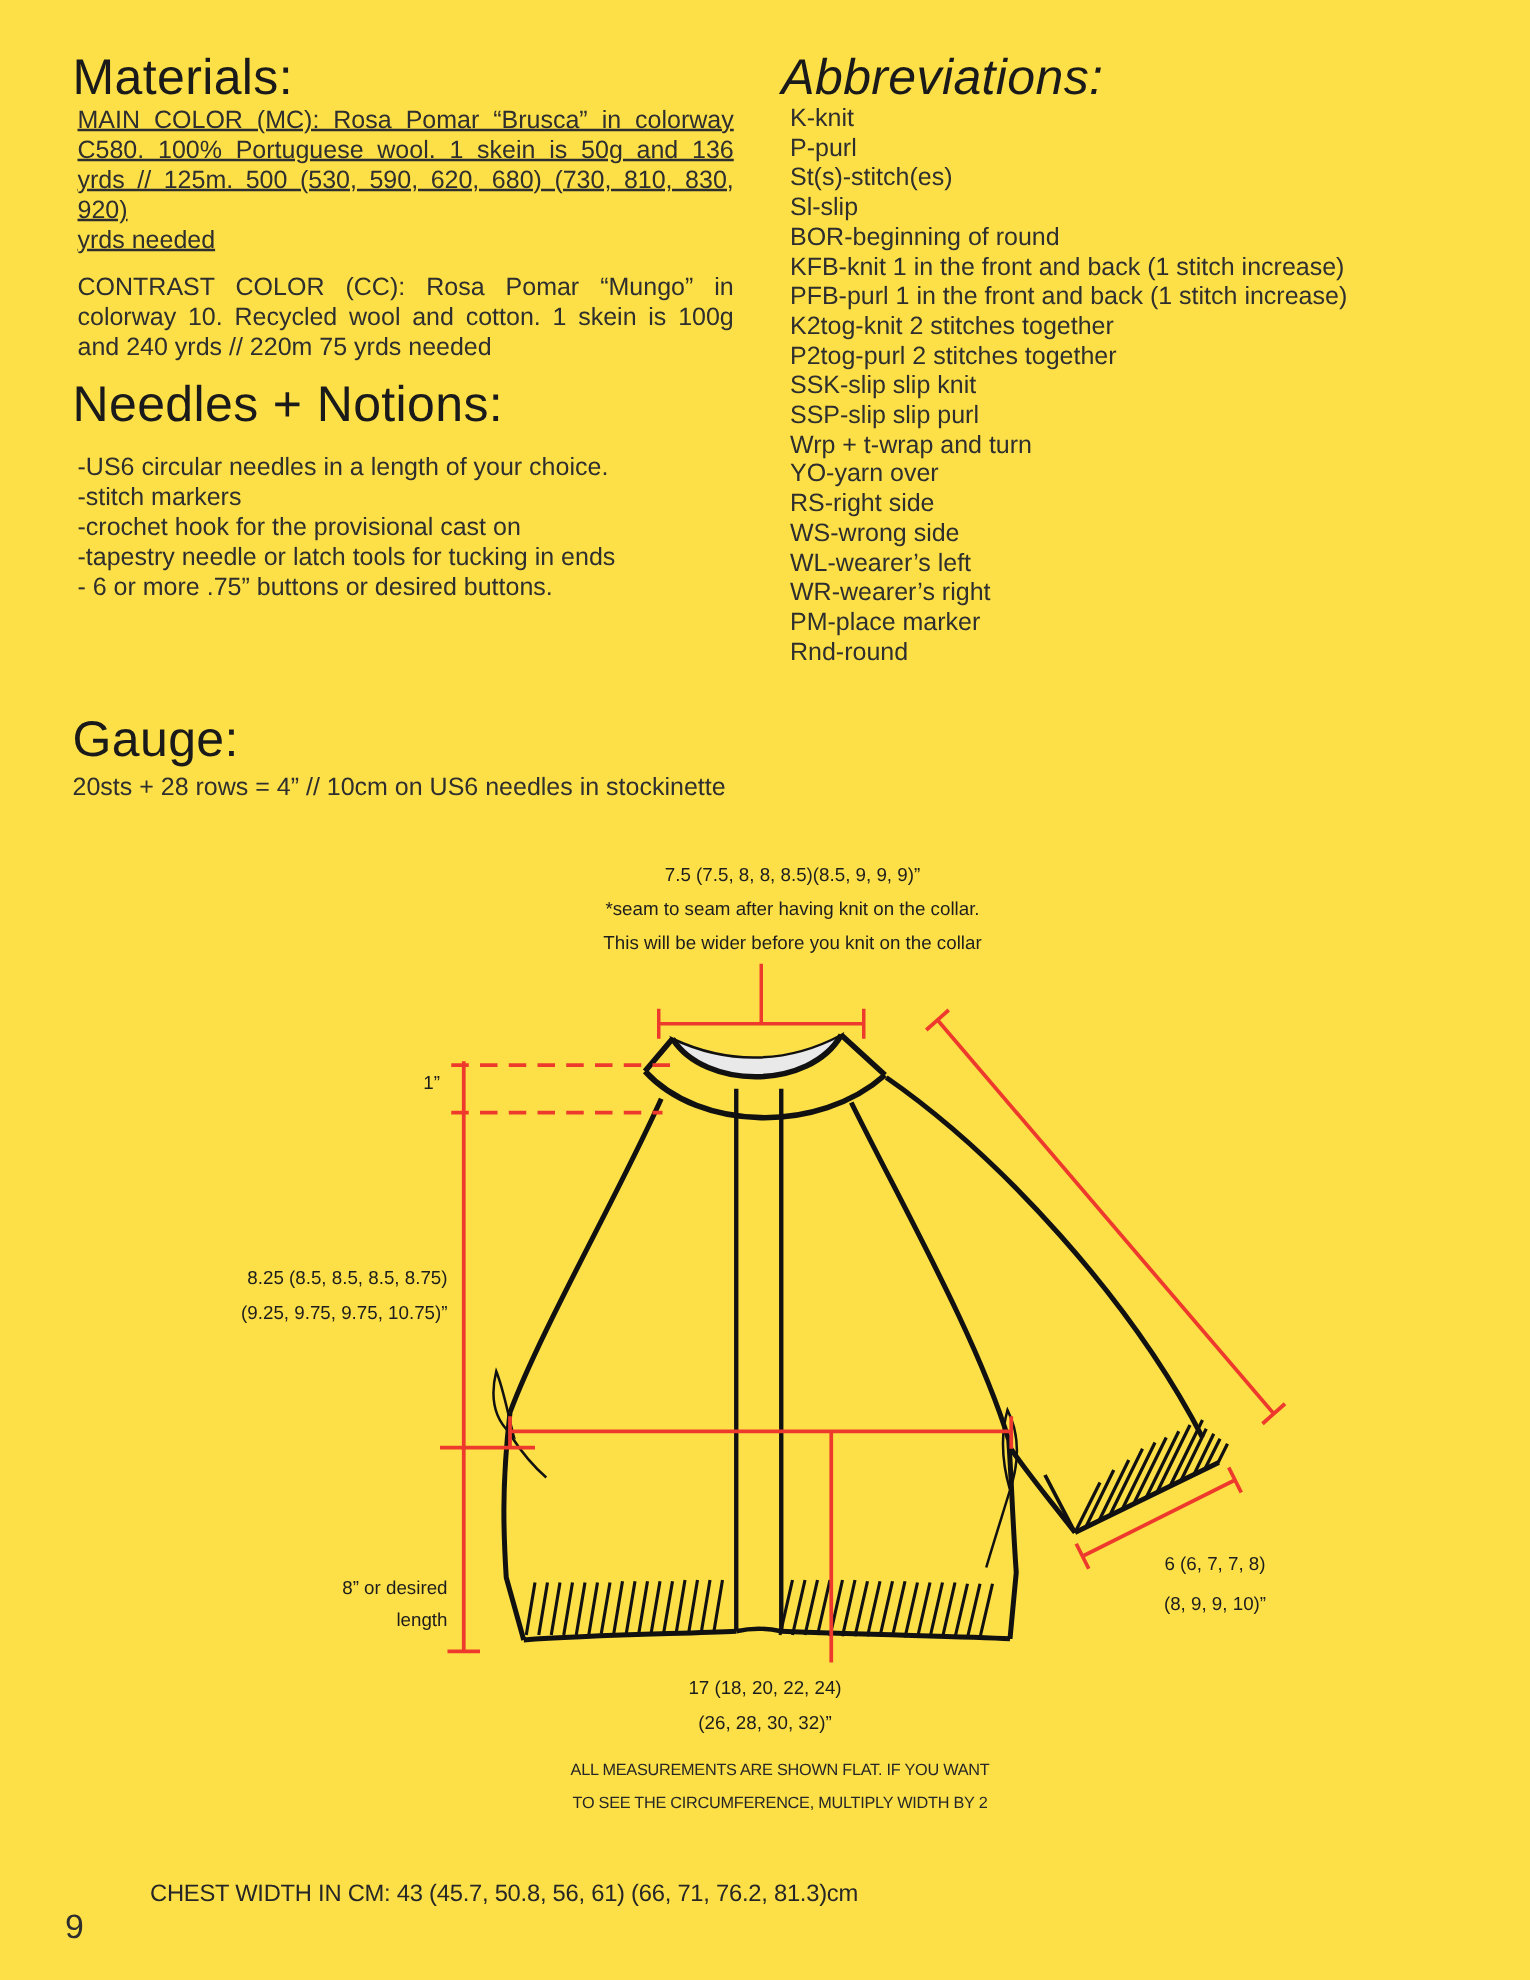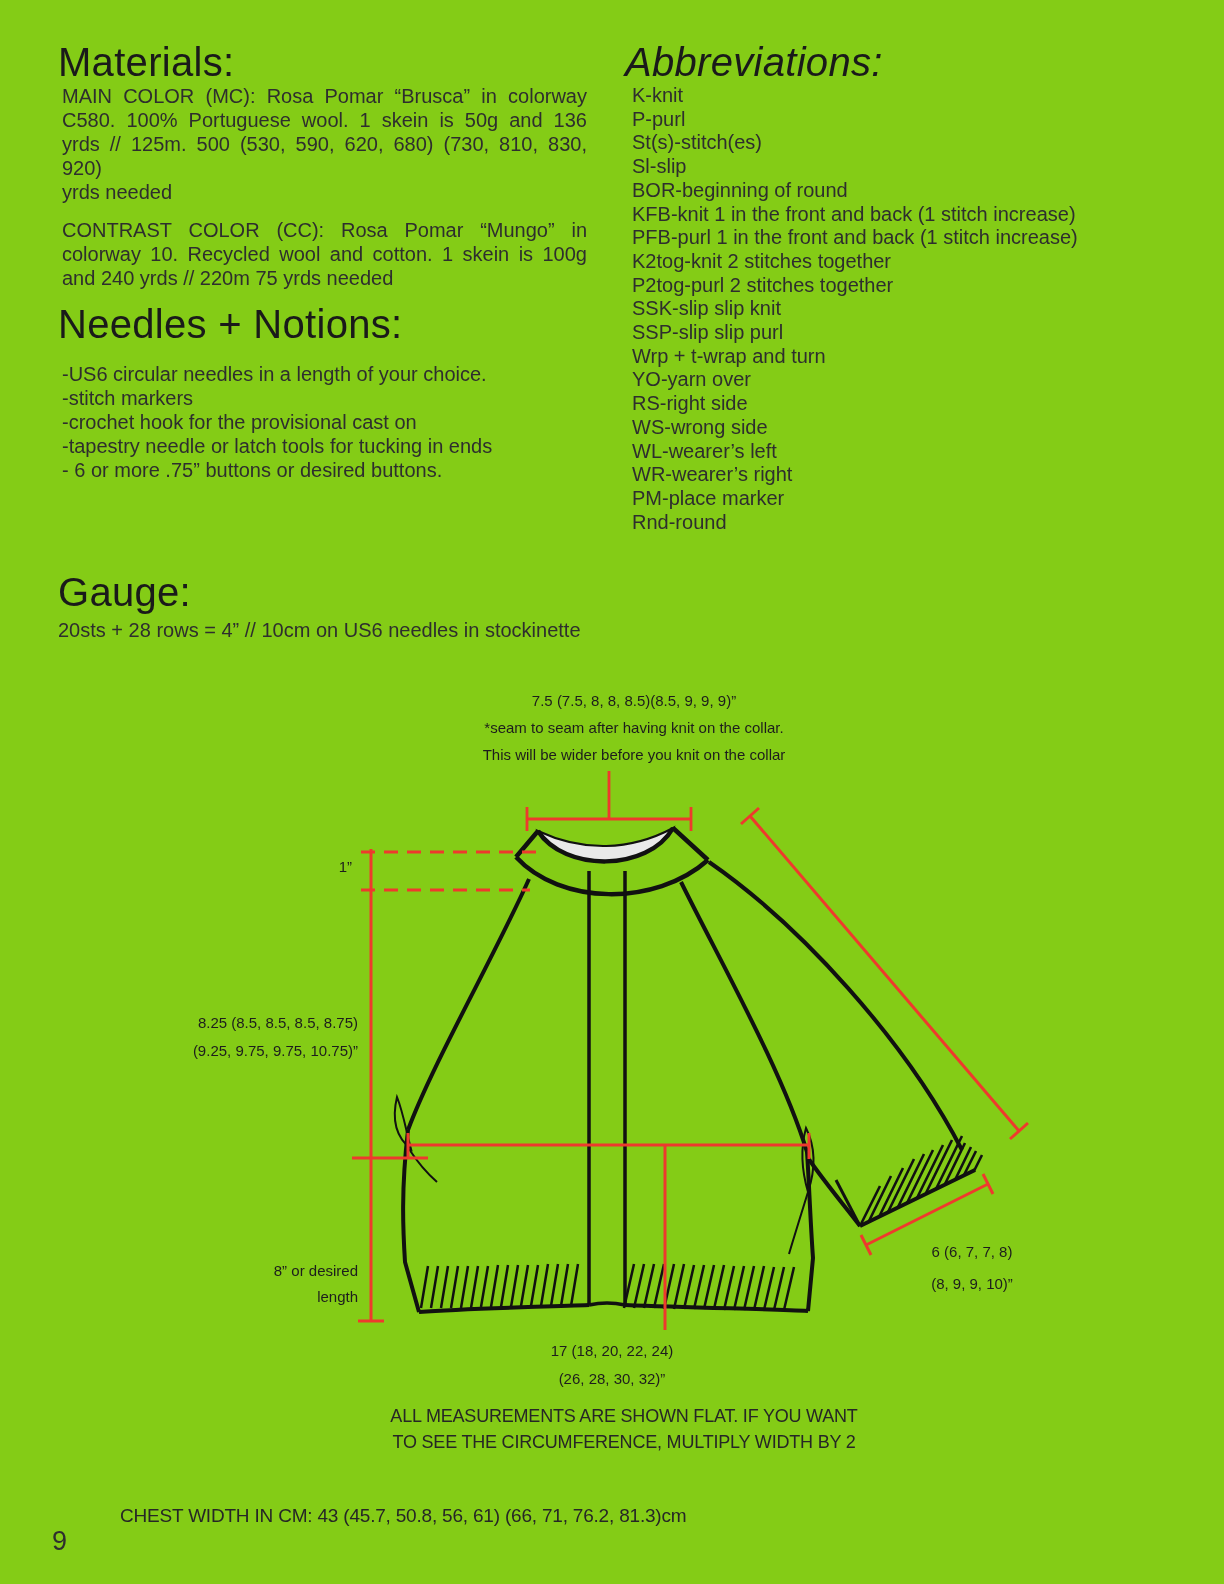--- a/index.html
+++ b/index.html
@@ -1,43 +1,43 @@
 <!DOCTYPE html>
 <html style="--accent-red: #ee3a2d; --accent-ink: #111111; --accent-collar: #e9e9e9;"><head>
 <meta charset="utf-8">
 <style>
   html,body { margin:0; padding:0; background:#fff; }
   .page {
-    position:relative; width:1224px; height:1584px; background:#84cc16;
+    position:relative; width:1224px; height:1584px; background:#fde047;
     font-family:"Liberation Sans","DejaVu Sans",sans-serif; color:#2e2e2e;
     overflow:hidden;
   }
   .abs { position:absolute; }
   .h1 { font-size:40px; line-height:44px; color:#1a1a1a; letter-spacing:0.3px; }
   .body-txt { font-size:20px; line-height:24px; color:#2e2e2e; }
   .jl .tline { text-align:justify; text-align-last:justify; }
   .jl .tline:last-child { text-align-last:left; }
   .list .tline { white-space:nowrap; }
   .abbr .tline { line-height:23.7px; }
   .dim-label { font-size:15px; line-height:27px; color:#1d1d1d; }
   .center { text-align:center; }
   .right { text-align:right; }
-  .caps-note { font-size:18px; line-height:26px; letter-spacing:-0.2px; color:#262626; }
+  .caps-note { font-size:13px; line-height:26px; letter-spacing:-0.2px; color:#262626; }
   .page-num { font-size:27px; color:#2e2e2e; }
   svg .ink { stroke:var(--accent-ink,#111); fill:none; }
   svg .red { stroke:var(--accent-red,#ee3a2d); fill:none; }
   svg .collar-fill { fill:var(--accent-collar,#e9e9e9); stroke:#111; stroke-width:2; }
 </style>
 </head>
 <body>
 
 <div class="page">
 
   <div class="abs h1" style="left:58px; top:40px;">Materials:</div>
-  <div class="abs body-txt jl" style="left:62px; top:84px; width:525px;">
+  <div class="abs body-txt jl" style="left:62px; top:84px; width:525px;text-decoration:underline;">
       <div class="tline">MAIN COLOR (MC): Rosa Pomar “Brusca” in colorway</div>
       <div class="tline">C580.  100% Portuguese wool. 1 skein is 50g and  136</div>
       <div class="tline">yrds // 125m. 500 (530, 590, 620, 680) (730, 810, 830, 920)</div>
       <div class="tline">yrds needed</div>
     </div>
   <div class="abs body-txt jl" style="left:62px; top:218px; width:525px;">
       <div class="tline">CONTRAST COLOR (CC): Rosa Pomar “Mungo” in</div>
       <div class="tline">colorway 10. Recycled wool and cotton. 1 skein is 100g</div>
       <div class="tline">and 240 yrds // 220m 75 yrds needed</div>
     </div>

